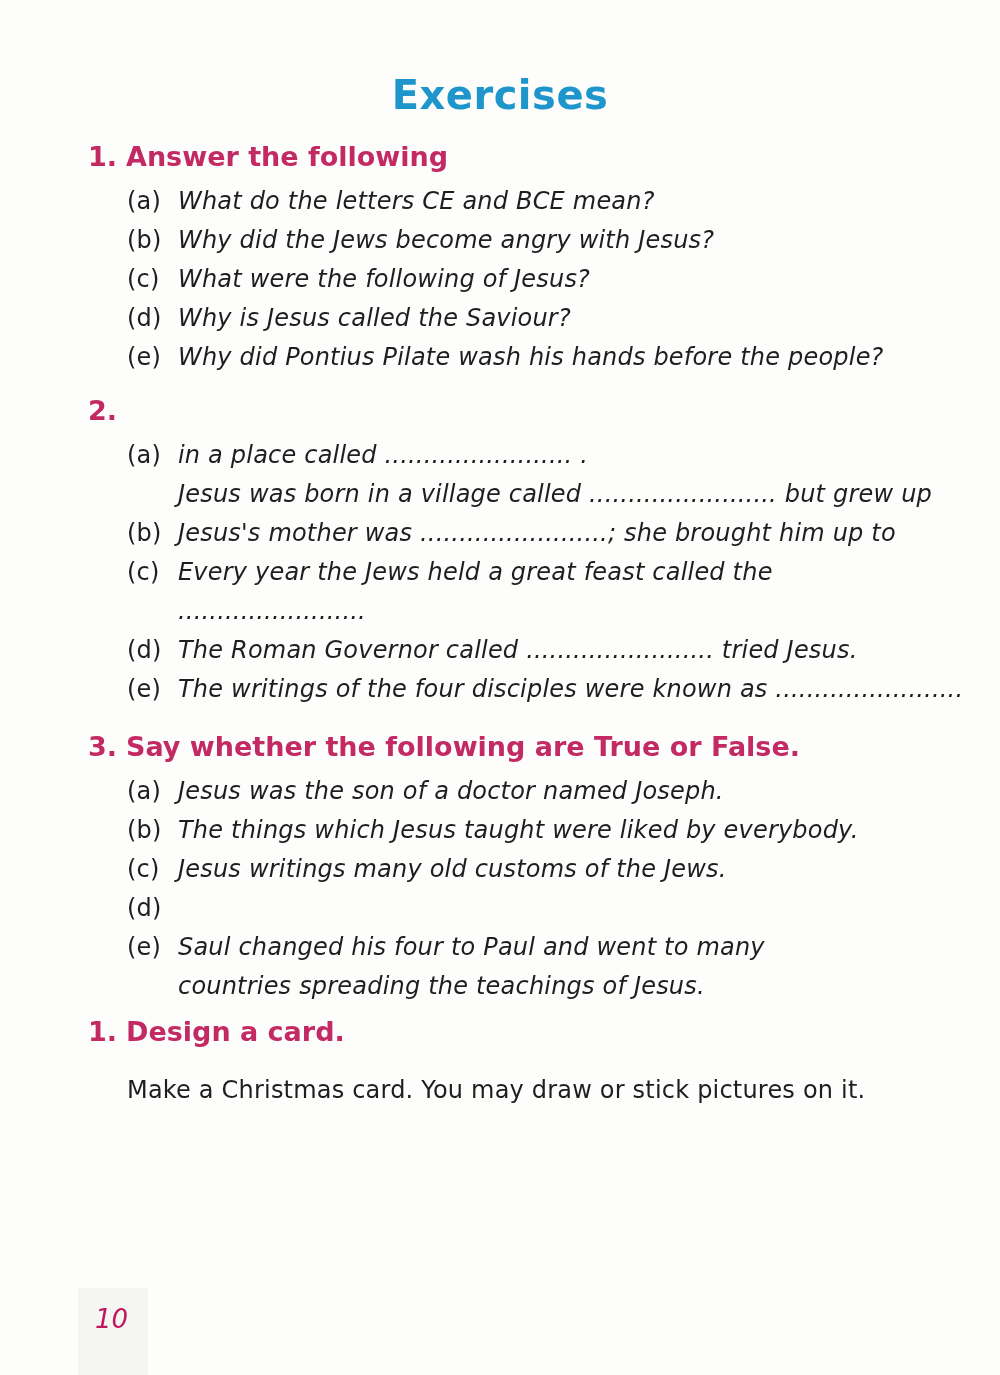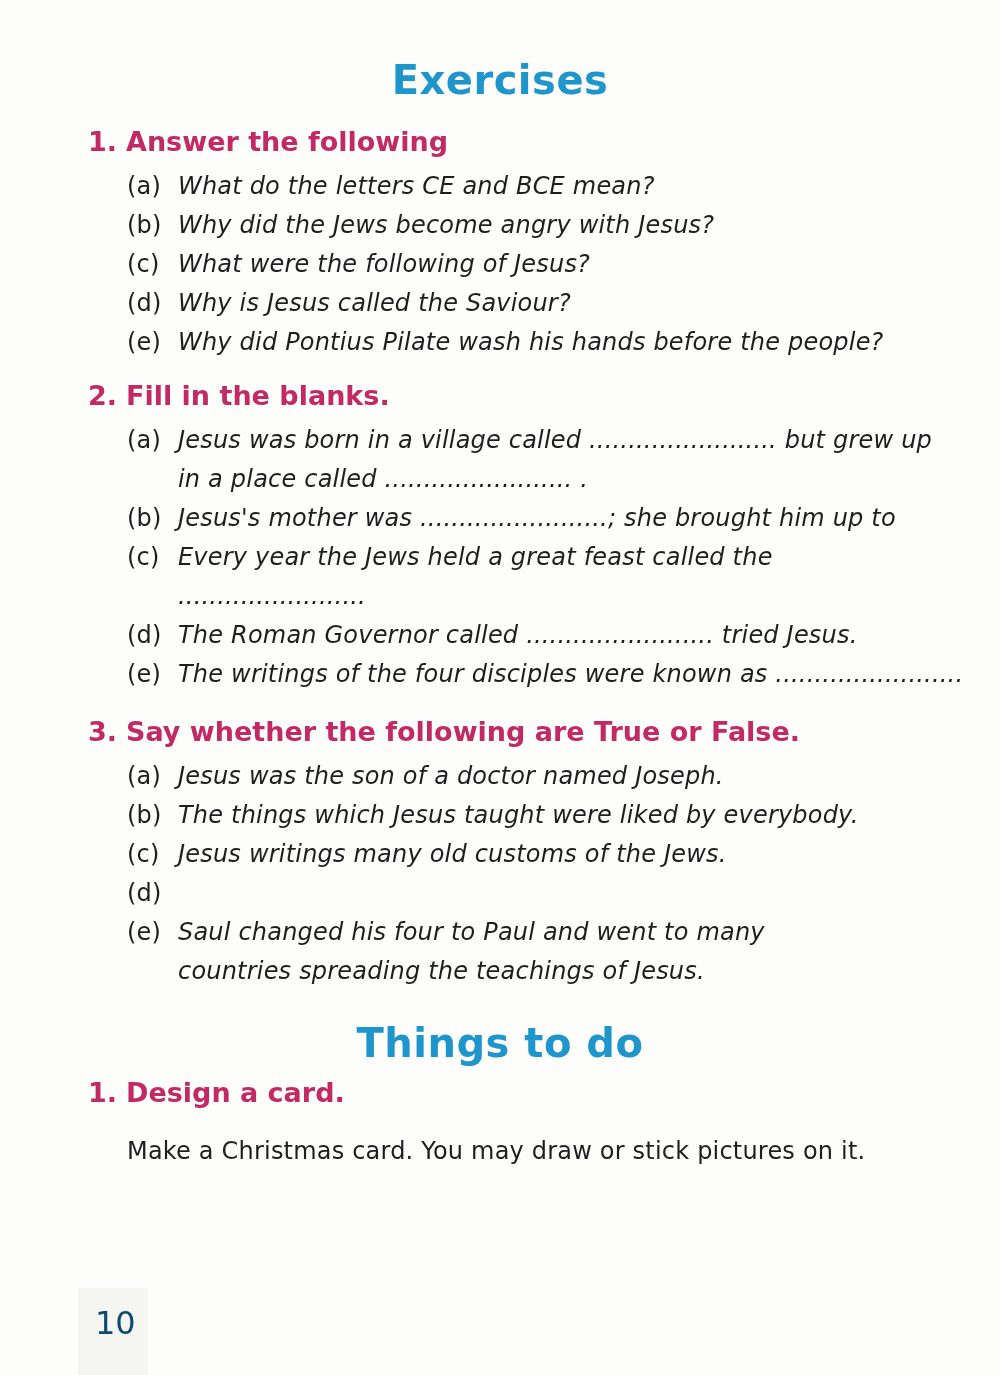--- a/index.html
+++ b/index.html
@@ -17,21 +17,21 @@
     overflow: hidden;
   }
   .big-title {
     text-align: center;
     font-size: 40px;
     line-height: 48px;
     font-weight: 700;
     color: #1e95cb;
     letter-spacing: 0.5px;
   }
-  .big-title.exercises { padding-top: 56px; }
+  .big-title.exercises { padding-top: 71px; }
   .big-title.things    { margin-top: 28px; }
 
   .sec-head {
     margin-left: 88px;
     display: flex;
     font-size: 27px;
     line-height: 39px;
     font-weight: 700;
     color: #c32a64;
   }
@@ -73,22 +73,23 @@
     position: absolute;
     left: 78px;
     top: 1288px;
     width: 70px;
     height: 87px;
     background: #f5f5f2;
   }
   .page-num {
     display: block;
     padding: 16px 0 0 17px;
-    font-size: 32px;
-    color: #0c4a6e;
+    font-size: 26px;
+    color: #be185d;
+    font-style: italic;
   }
 </style>
 </head>
 <body>
 
 <div class="page">
 
   <div class="big-title exercises">Exercises</div>
 
   <div>
@@ -126,28 +127,27 @@
         <div class="lines">
             <div>Why did Pontius Pilate wash his hands before the people?</div>
           </div>
       </div>
     </div>
   </div>
 
   <div>
     <div class="sec-head sec-head-2">
       <span class="sec-num">2.</span>
-      <span class="sec-title">Fill in the blanks.</span>
     </div>
     <div class="items">
       <div class="item">
         <span class="label">(a)</span>
         <div class="lines">
+          <div>in a place called ........................ .</div>
           <div>Jesus was born in a village called ........................ but grew up</div>
-          <div>in a place called ........................ .</div>
         </div>
       </div>
       <div class="item">
         <span class="label">(b)</span>
         <div class="lines">
           <div>Jesus's mother was ........................; she brought him up to</div>
         </div>
       </div>
       <div class="item">
         <span class="label">(c)</span>
@@ -203,21 +203,20 @@
       <div class="item">
         <span class="label">(e)</span>
         <div class="lines">
           <div>Saul changed his four to Paul and went to many</div>
           <div>countries spreading the teachings of Jesus.</div>
         </div>
       </div>
     </div>
   </div>
 
-  <div class="big-title things">Things to do</div>
 
   <div>
     <div class="ttd-head">
       <span class="sec-num">1.</span>
       <span class="sec-title">Design a card.</span>
     </div>
     <div class="ttd-body">Make a Christmas card. You may draw or stick pictures on it.</div>
   </div>
 
   <div class="page-num-box">

